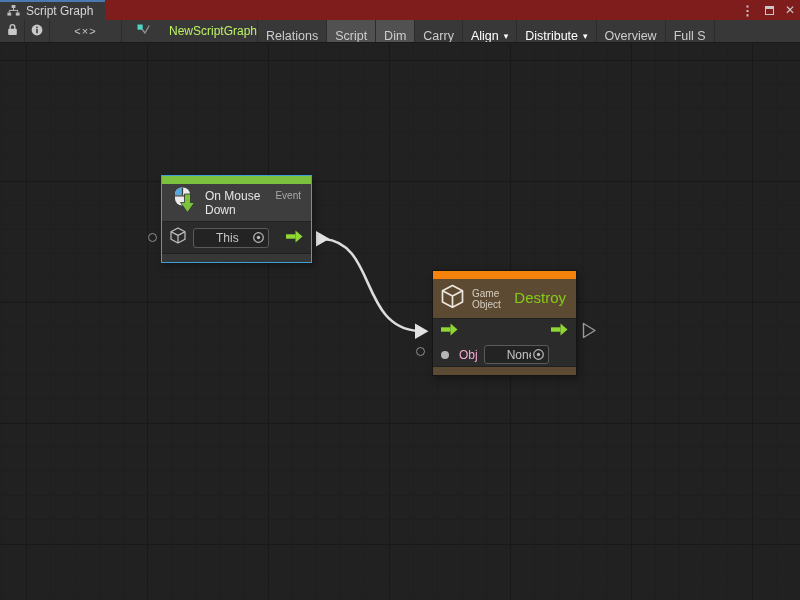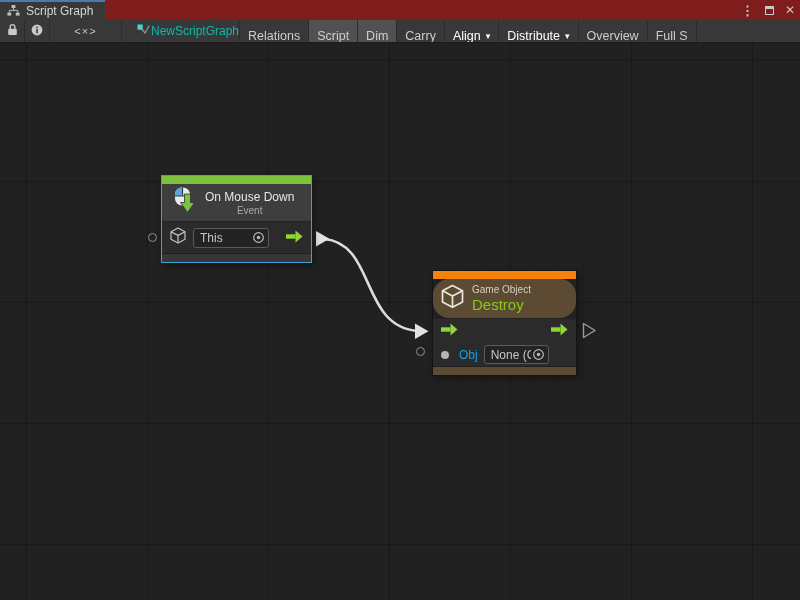--- a/index.html
+++ b/index.html
@@ -20,21 +20,21 @@
   .wc-close { color:#c8c8c8; font-size:12px; line-height:1; cursor:default; }
 
   
   .toolbar { position:absolute; left:0; top:20px; width:800px; height:23px;
              background:#383838; border-bottom:1px solid #1a1a1a;
              display:flex; align-items:stretch; white-space:nowrap; overflow:hidden;
              color:#cdcdcd; font-size:12px; }
   .tb-icon-btn { display:flex; align-items:center; justify-content:center;
                  border-right:1px solid #2c2c2c; cursor:default; }
   .tb-lock { width:25px; } .tb-info { width:25px; } .tb-code { width:72px; font-size:11px; letter-spacing:1px; color:#c4c4c4; }
-  .tb-graphname { display:flex; align-items:center; gap:1px; margin-left:15px; color:#14b8a6; }
+  .tb-graphname { display:flex; align-items:center; gap:19px; margin-left:15px; color:#bef264; }
   .tb-zoom { display:flex; align-items:center; margin-left:20px; }
   .tb-zoom-label { font-size:11px; color:#bdbdbd; }
   .zoom-track { position:relative; width:88px; height:2px; background:#757575; margin:0 8px 0 9px; }
   .zoom-handle { position:absolute; right:-5px; top:-5px; width:12px; height:12px;
                  border-radius:50%; background:#9d9d9d; }
   .tb-zoom-value { font-size:11px; color:#c6c6c6; margin-right:8px; }
   .tb-buttons { display:flex; align-items:stretch; border-left:1px solid #2c2c2c; }
   .tb-btn { display:flex; align-items:center; gap:5px; padding:16px 8px;
             border-right:1px solid #2c2c2c; cursor:default; font-size:12.5px; }
   .tb-btn.active { background:#515151; }
@@ -51,50 +51,50 @@
               linear-gradient(90deg, #1e1e1e 1px, transparent 1px);
             background-size:121px 121px, 121px 121px, 24.2px 24.2px, 24.2px 24.2px;
             background-position:0 17px, 26px 0, 0 16.6px, 1.8px 0; }
 
   .wire-layer { position:absolute; left:0; top:0; width:800px; height:557px; pointer-events:none; }
 
   
   .node { position:absolute; box-shadow:2px 3px 7px rgba(0,0,0,0.35); }
   .node-strip { height:8px; }
   .node-header { display:flex; align-items:center; gap:8px; padding:0 10px 0 8px; }
-  .node-title-col { display:flex; flex-direction:column; justify-content:center; }
+  .node-title-col { display:flex; flex-direction:row; justify-content:center; }
   .node-body { background:#2b2b2b; }
   .node-footer { border-top:1px solid #1f1f1f; }
 
   #node-onmousedown { left:161px; top:132px; width:151px; border:1px solid #3fa0d6; }
   #node-onmousedown .node-strip { background:#7cc23f; }
   #node-onmousedown .node-header { height:37px; background:#3e3e3e; }
   #node-onmousedown .nh-title { font-size:12px; color:#e6e6e6; }
   #node-onmousedown .nh-sub { font-size:10px; color:#a9a9a9; margin-top:1px;text-align:center; }
   #node-onmousedown .node-body { height:32px; display:flex; align-items:center;
                                  padding:0 8px; border-top:1px solid #222; }
   #node-onmousedown .node-footer { height:9px; background:#373737; }
 
   .value-field { display:flex; align-items:center; height:20px; background:#232323;
-                 border:1px solid #5a5a5a; border-radius:3px; overflow:hidden; }
+                 border:1px solid #5a5a5a; border-radius:3px; overflow:hidden;padding-left:16px; }
   .vf-this { width:76px; margin-left:7px; }
   .vf-text { flex:1; font-size:12px; color:#c6c6c6; padding-left:6px; white-space:nowrap; overflow:hidden; }
   .vf-target { flex:0 0 auto; margin:0 3px 0 1px; display:flex; align-items:center; }
 
   #node-destroy { left:432px; top:227px; width:145px; border:1px solid #141414; }
   #node-destroy .node-strip { background:#f5820b; }
-  #node-destroy .node-header { height:39px; background:#5d4a33;border-radius:16px; }
+  #node-destroy .node-header { height:39px; background:#5d4a33; }
   #node-destroy .nh-cat { font-size:10px; color:#d6cec2; }
   #node-destroy .nh-title { font-size:15px; color:#84cc16; margin-top:1px; }
   #node-destroy .node-body { border-top:1px solid #222; }
   .flow-row { height:24px; display:flex; align-items:center; justify-content:space-between;
               padding:0 8px; }
   .param-row { height:23px; display:flex; align-items:center; padding:0 8px; }
   .port-dot { width:8px; height:8px; border-radius:50%; background:#b5b5b5; }
-  .param-label { font-size:12px; color:#0ea5e9; margin-left:10px; }
+  .param-label { font-size:12px; color:#f9a8d4; margin-left:10px; }
   .vf-obj { width:65px; margin-left:6px; height:19px; }
   #node-destroy .node-footer { height:9px; background:#5d4a33; }
 
   .port-circle { position:absolute; width:9px; height:9px; border-radius:50%;
                  border:1.5px solid #8f8f8f; background:transparent; }
   #port-node1 { left:148px; top:190px; }
   #port-node2 { left:416px; top:304px; }
   .port-triangle { position:absolute; left:582px; top:279px; }
 </style>
 </head>

